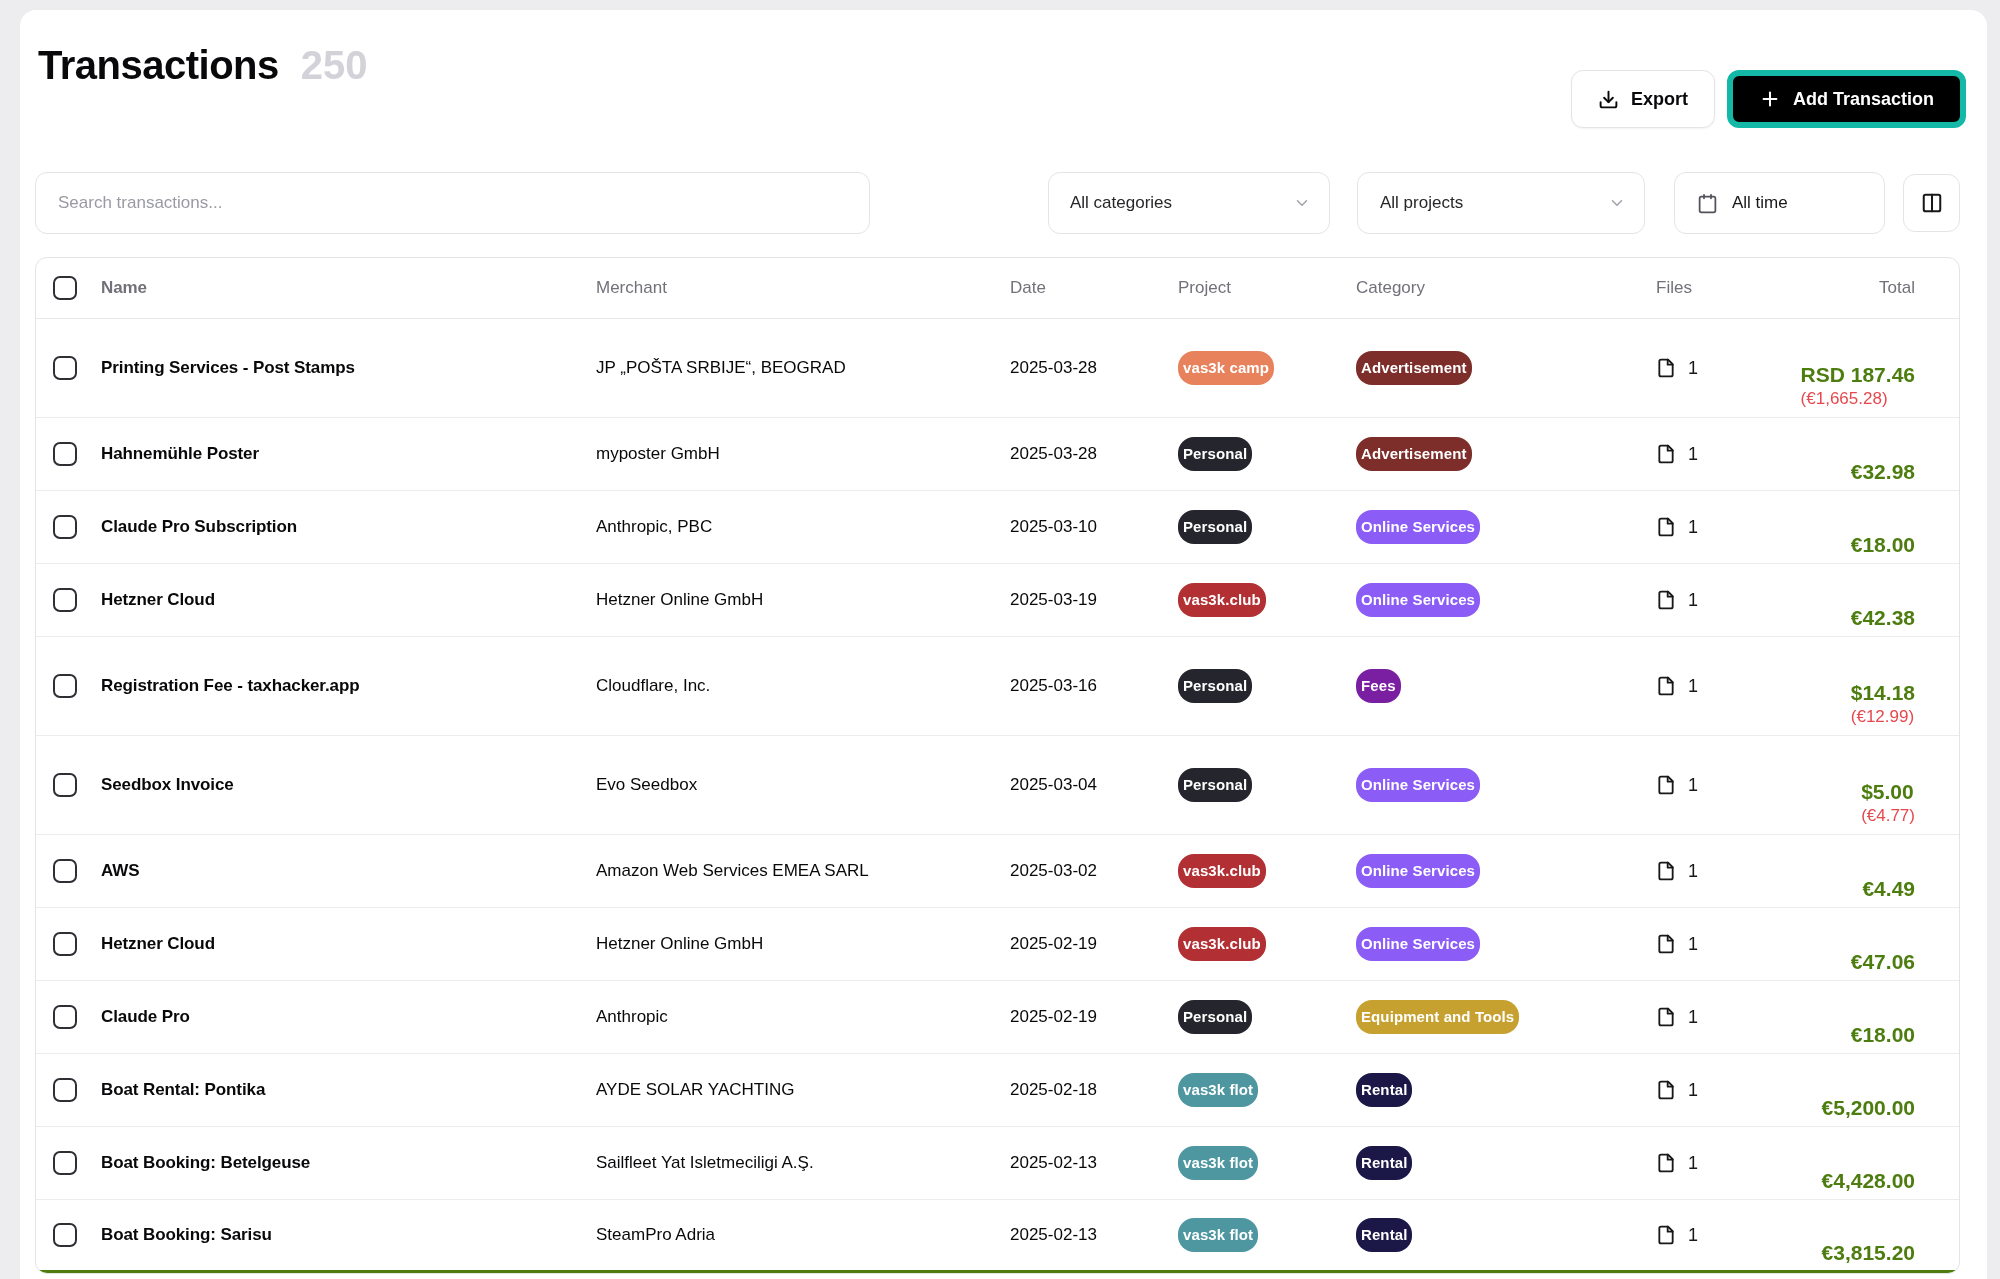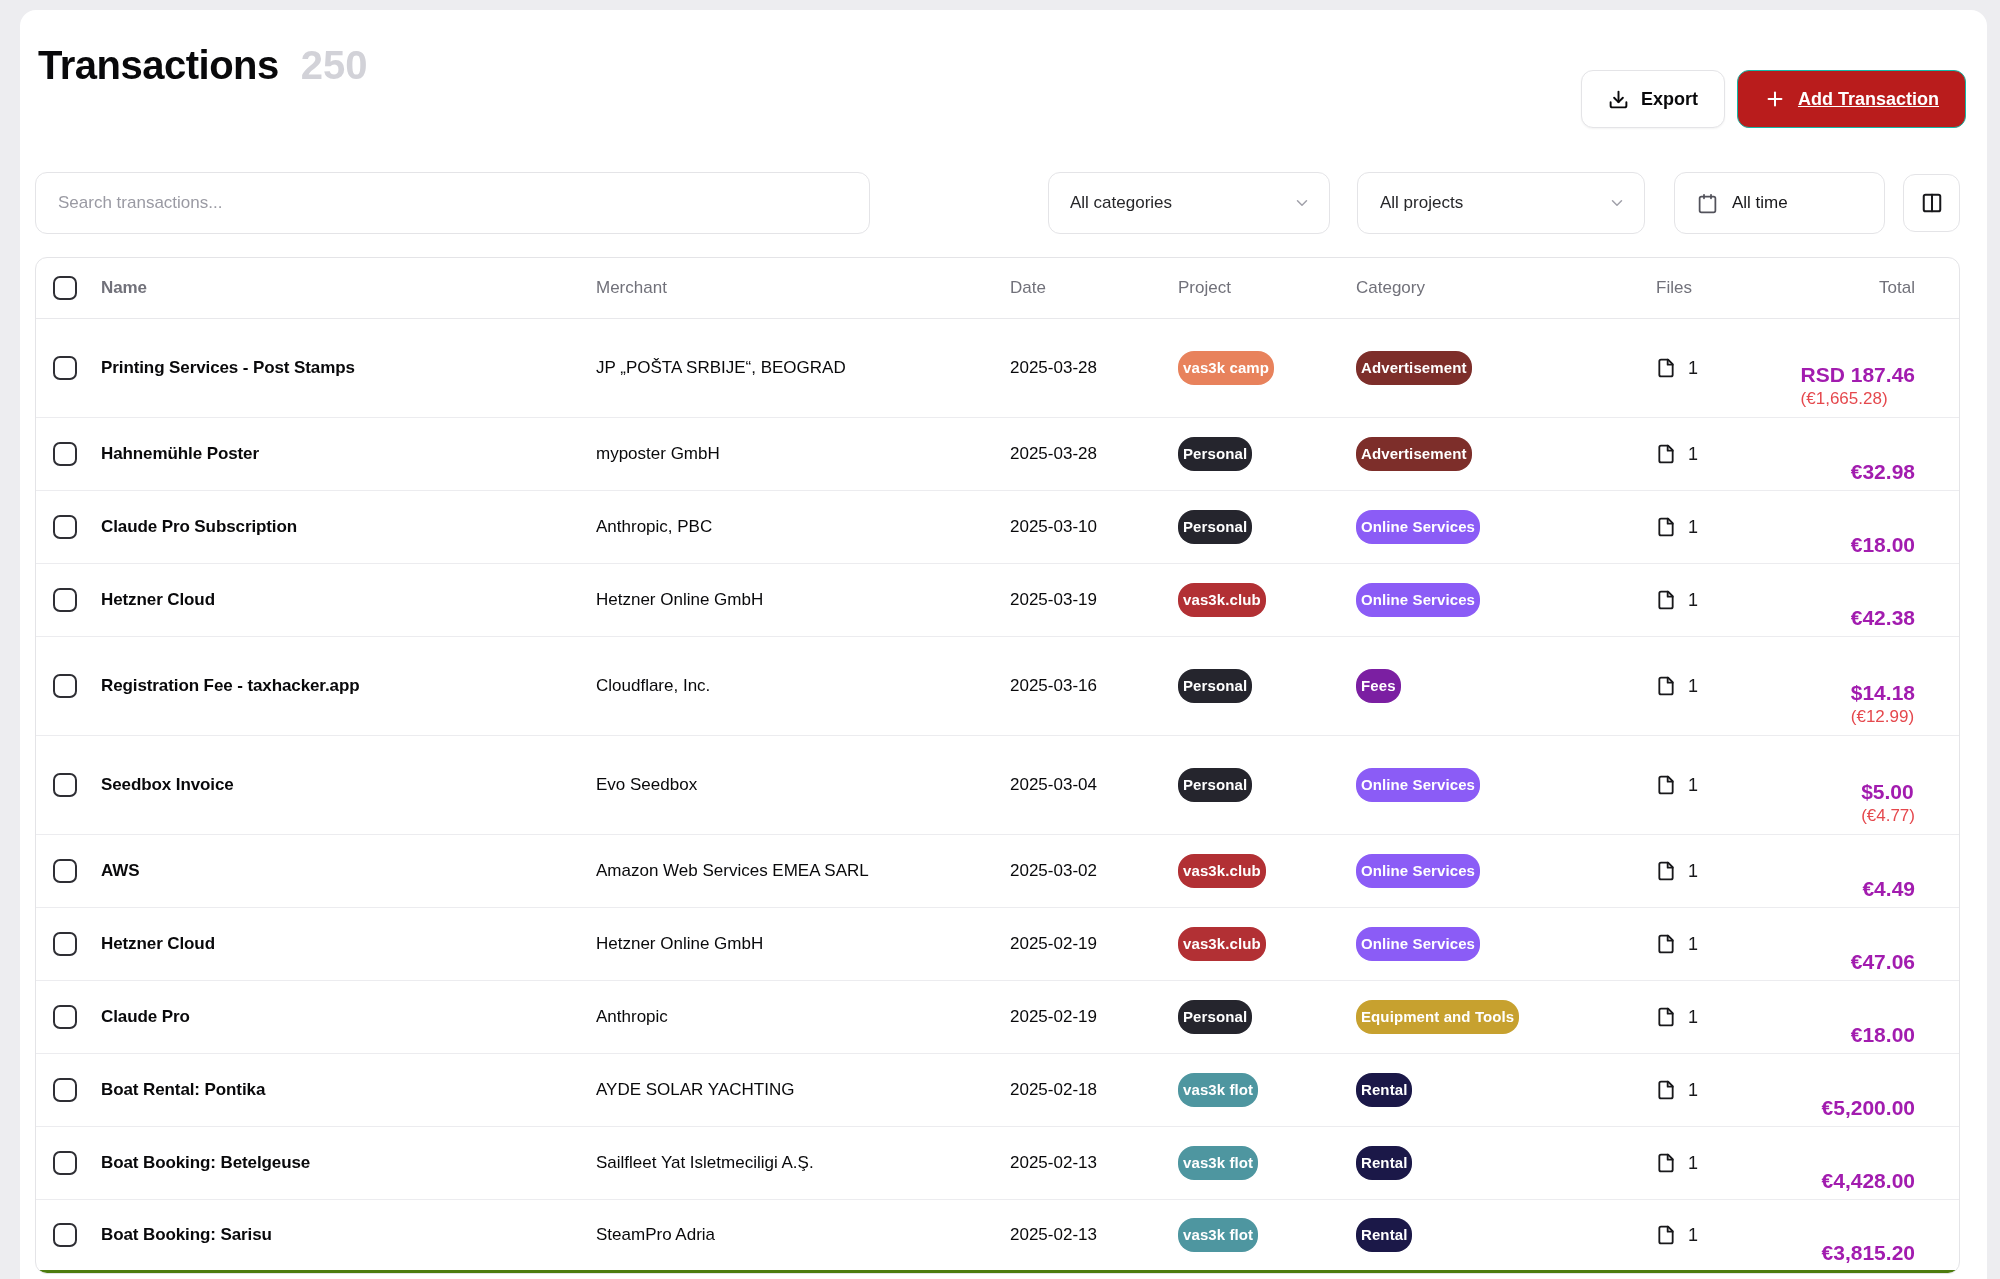--- a/index.html
+++ b/index.html
@@ -18,21 +18,21 @@
   .page-header { position:absolute; left:18px; top:26px; height:58px; display:flex; align-items:center; }
   .page-title { font-size:40px; font-weight:700; letter-spacing:-0.5px; }
   .page-count { font-size:40px; font-weight:700; color:#D2D2D8; margin-left:22px; }
   .header-actions { position:absolute; top:26px; right:21px; display:flex; gap:12px;margin-top:34px; }
   .btn {
     height:58px; display:flex; align-items:center; gap:12px;
     border-radius:12px; font-size:18px; font-weight:700; cursor:pointer;
     padding:0 26px;
   }
   .btn-outline { background:#fff; border:1px solid #E4E4E7; box-shadow:0 1px 2px rgba(0,0,0,.05); color:#09090B; }
-  .btn-dark { background:#b91c1c; color:#fff; border:1px solid #14b8a6;text-decoration:underline; }
+  .btn-dark { background:#000000; color:#fff; border:6px solid #14b8a6; }
   
   .filters { position:absolute; left:15px; top:162px; width:1925px; height:62px; }
   .search-box {
     position:absolute; left:0; top:0; width:835px; height:62px;
     border:1px solid #E4E4E7; border-radius:12px; background:#fff;
     font-size:17px; color:#09090B; padding:0 22px; outline:none;
     font-family:"Liberation Sans", sans-serif;
   }
   .search-box::placeholder { color:#9A9AA3; }
   .select-box {
@@ -70,21 +70,21 @@
   .pos-total   { right:44px; left:auto; text-align:left; }
   .checkbox {
     width:24px; height:24px; border:2px solid #2E2E34; border-radius:7px;
     background:#fff; display:block; cursor:pointer;
   }
   .badge {
     display:inline-block; height:34px; line-height:34px; padding:0 5px;
     border-radius:16px; color:#fff; font-size:15px; font-weight:700;
     letter-spacing:0.1px; white-space:nowrap;
   }
-  .total-main { font-size:21px; font-weight:700; color:#a21caf; line-height:26px;margin-top:36px; }
+  .total-main { font-size:21px; font-weight:700; color:#4d7c0f; line-height:26px;margin-top:36px; }
   .total-sub  { font-size:17px; font-weight:400; color:#E5484D; line-height:22px; }
   .files-count { font-size:18px; color:#18181B; }
   .icon { flex:0 0 auto; display:block; }
 </style>
 </head>
 <body>
 
 <div class="panel">
 
   <div class="page-header">

